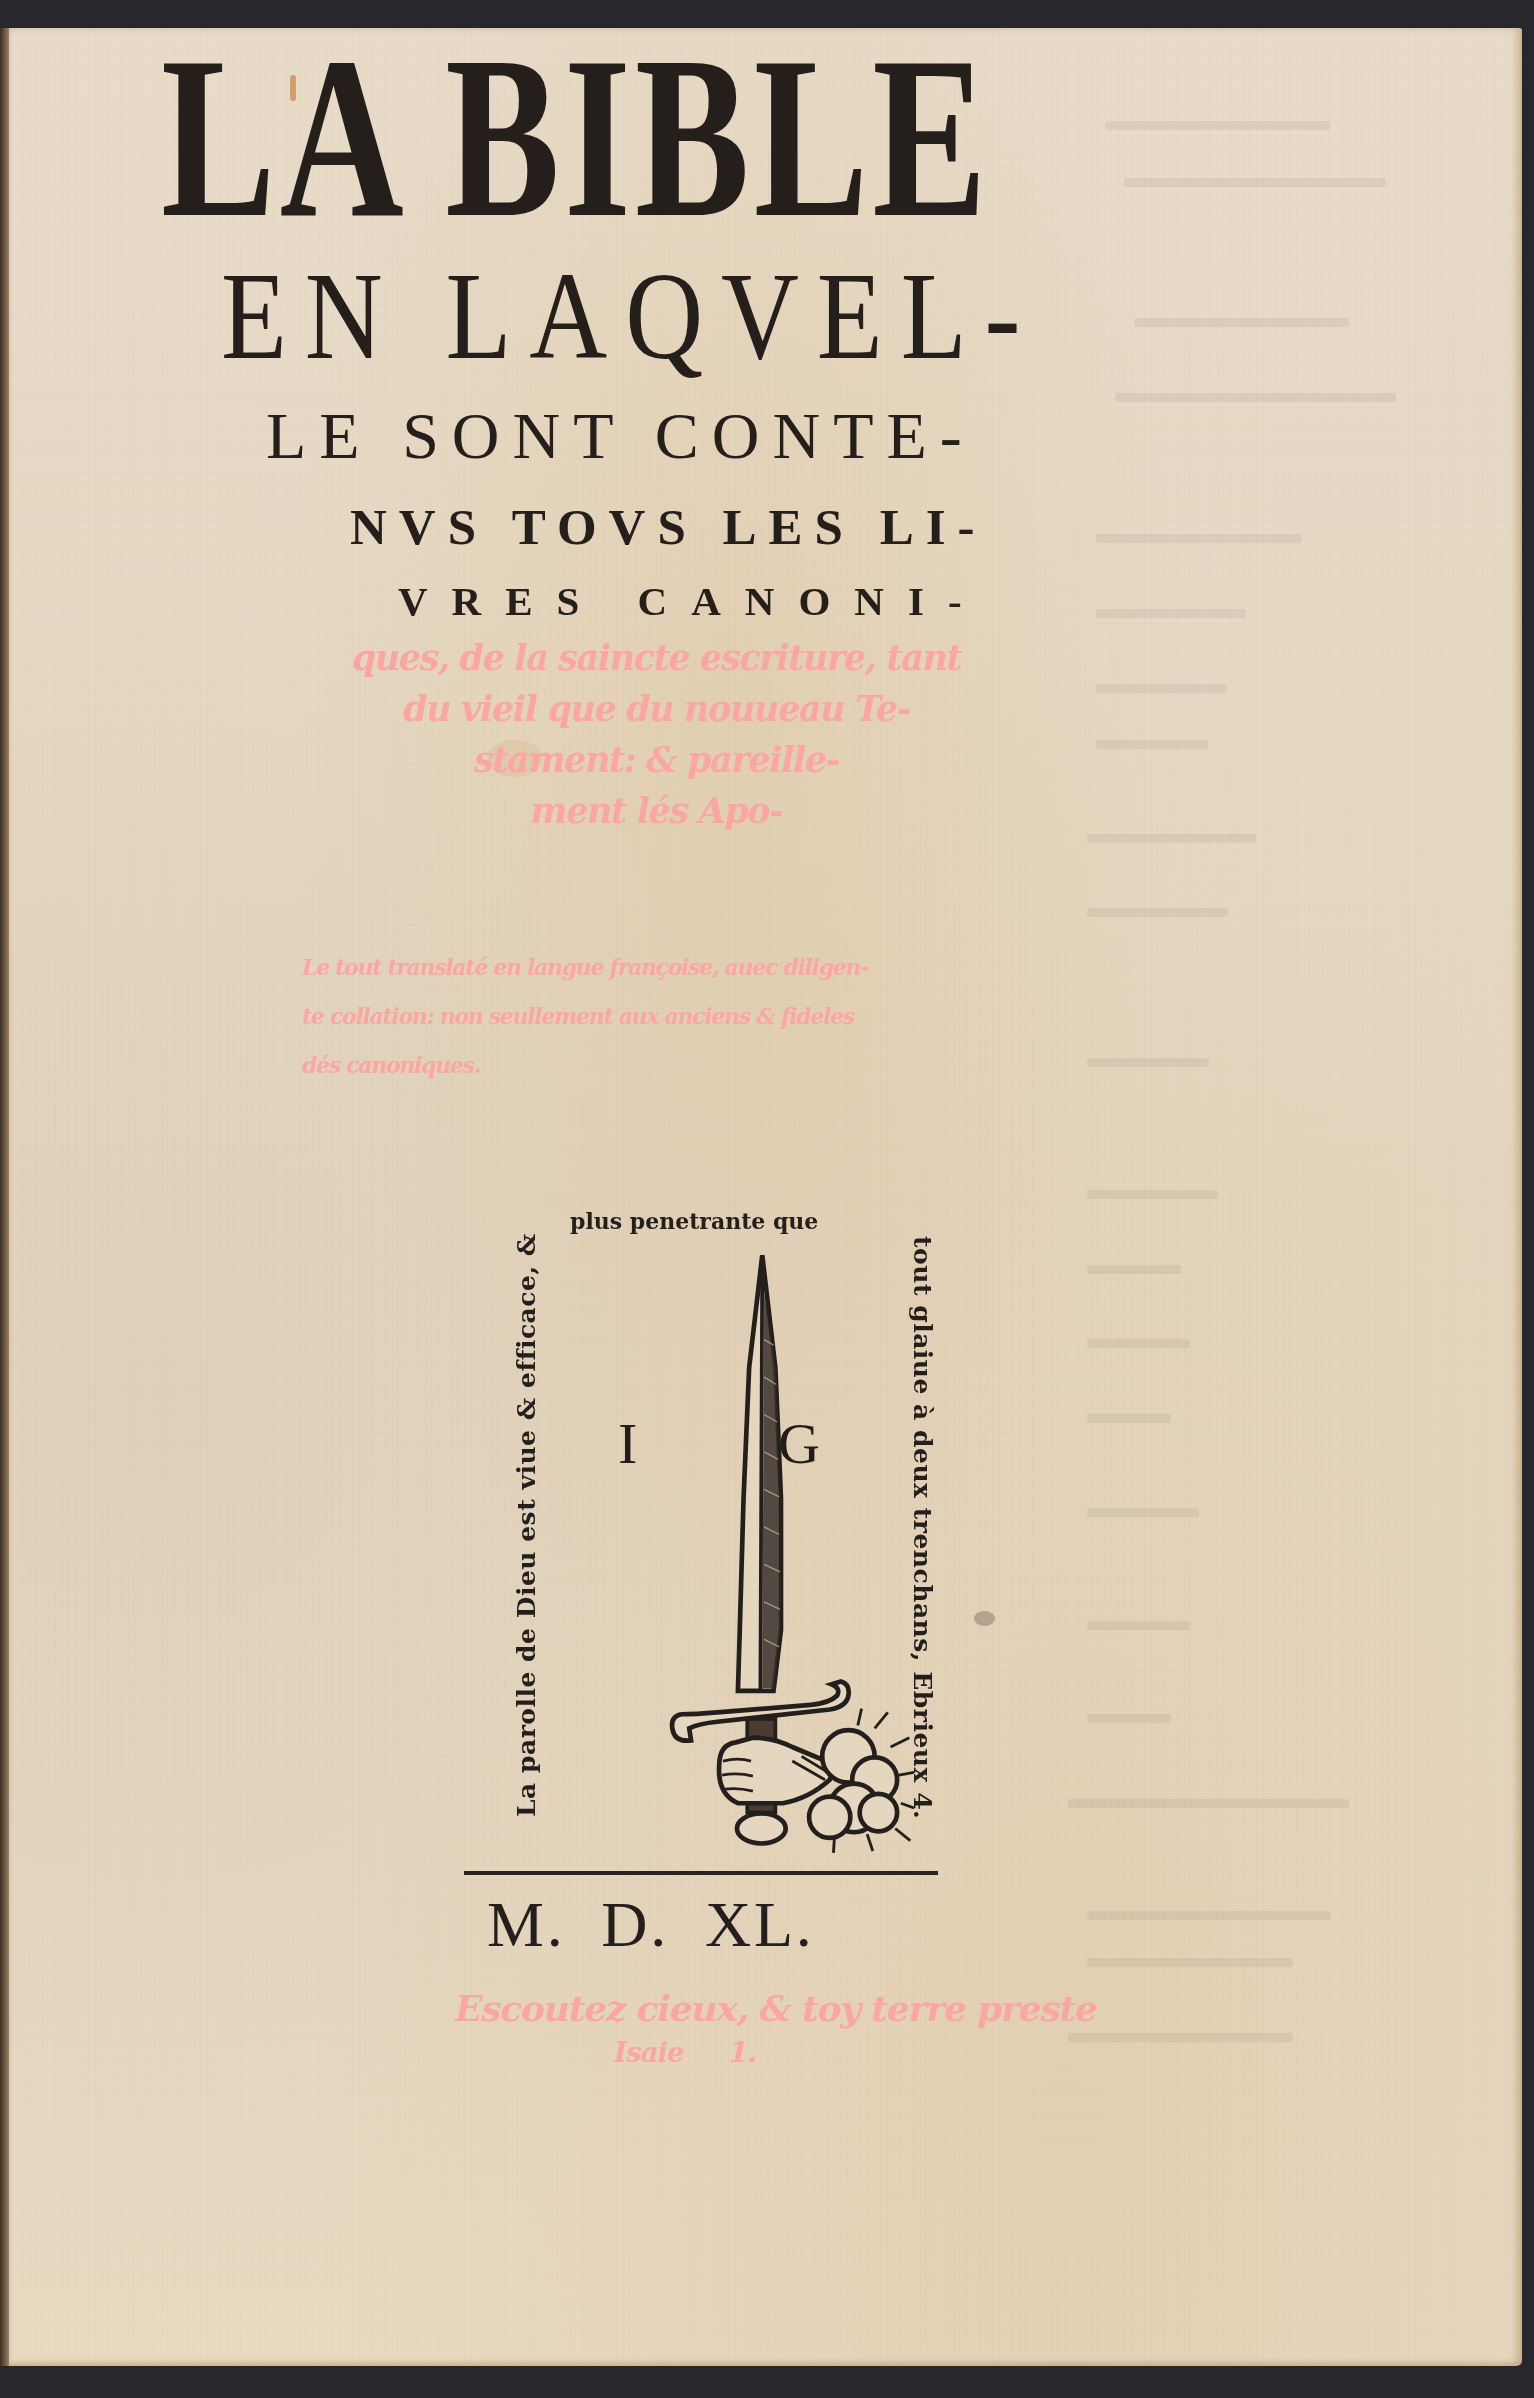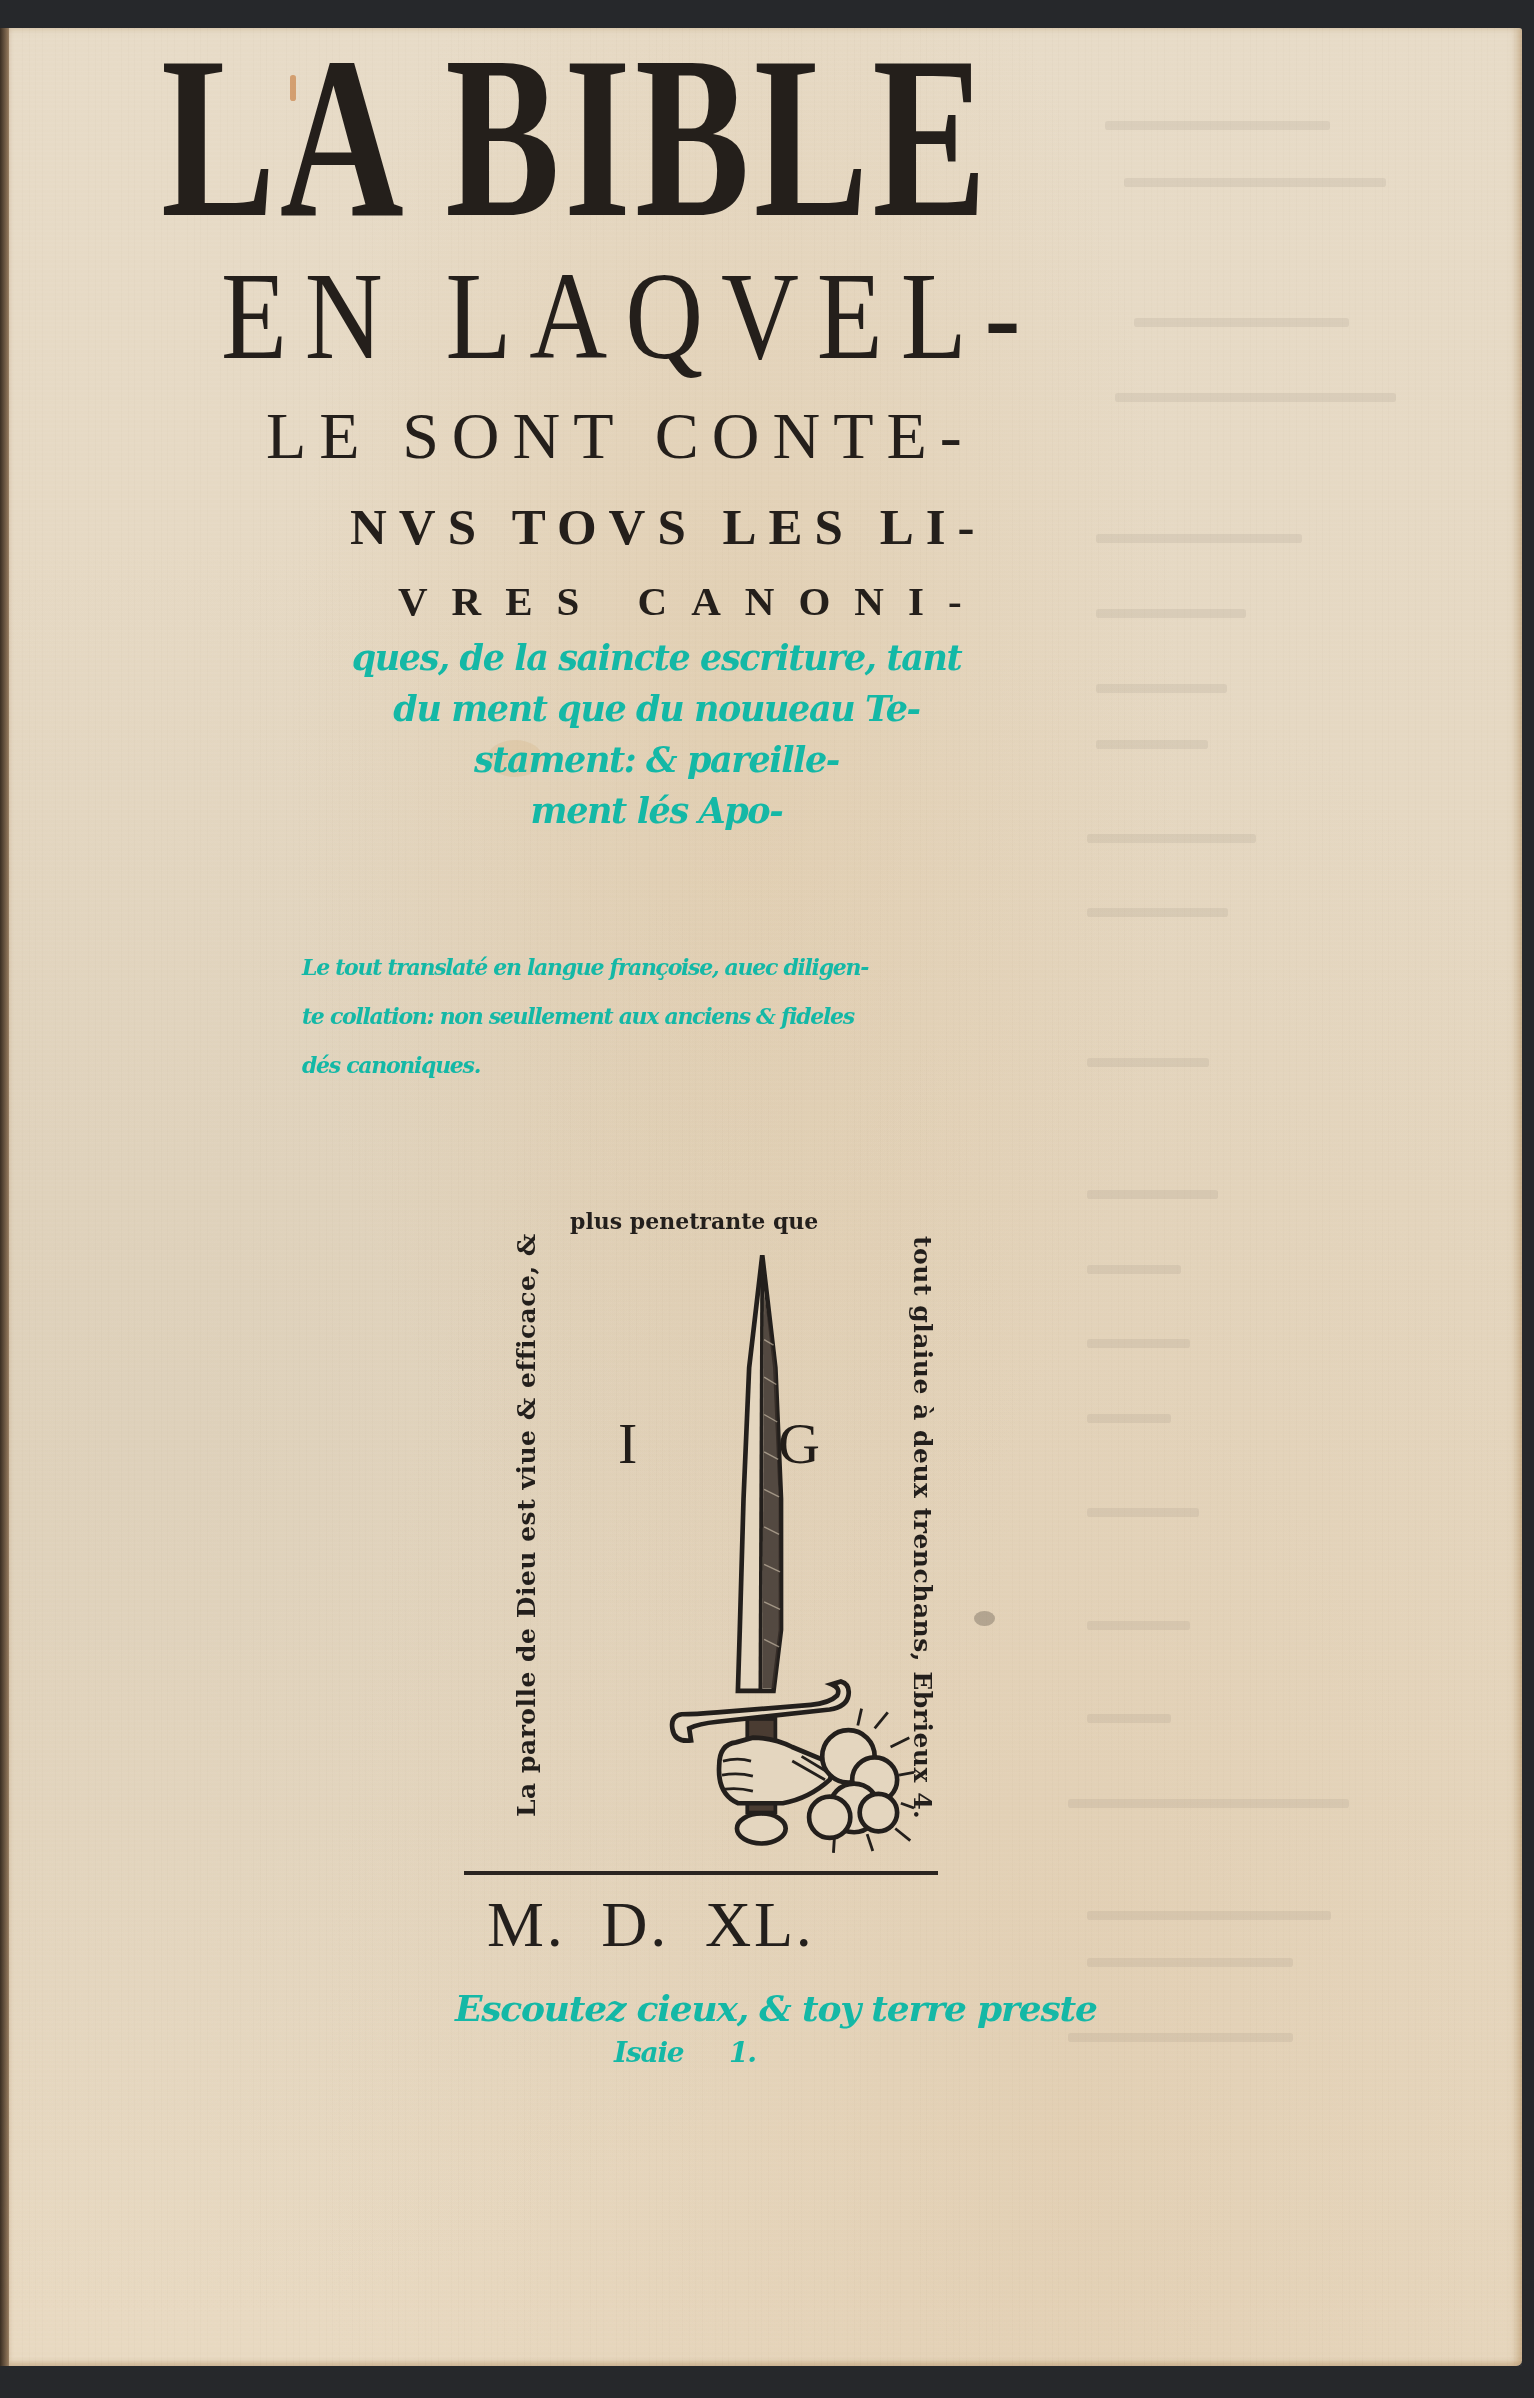--- a/index.html
+++ b/index.html
@@ -101,21 +101,21 @@
     left: 398px; top: 581px;
     font-size: 41px;
     line-height: 1;
     letter-spacing: 24px;
     font-weight: bold;
   }
   .italic {
     font-family: "DejaVu Serif", "Liberation Serif", serif;
     font-style: italic;
     font-weight: bold;
-    color: #14b8a6;
+    color: #fca5a5;
   }
   .sub-block {
     position: absolute;
     left: 319px; top: 632px;
     width: 675px;
     text-align: center;
     font-size: 35px;
     line-height: 51px;
     letter-spacing: -1.4px;
   }
@@ -252,21 +252,21 @@
 </div>
 
 <div class="line roman title-1">LA BIBLE</div>
 <div class="line roman title-2">EN LAQVEL-</div>
 <div class="line roman title-3">LE SONT CONTE-</div>
 <div class="line roman title-4">NVS TOVS LES LI-</div>
 <div class="line roman title-5">VRES CANONI-</div>
 
 <div class="sub-block italic">
   <div>ques, de la saincte escriture, tant</div>
-  <div>du ment que du nouueau Te-</div>
+  <div>du vieil que du nouueau Te-</div>
   <div>stament: &amp; pareille-</div>
   <div>ment lés Apo-</div>
 </div>
 
 <div class="para-block italic">
   <div>Le tout translaté en langue françoise, auec diligen-</div>
   <div>te collation: non seullement aux anciens &amp; fideles</div>
   <div>dés canoniques.</div>
 </div>
 

